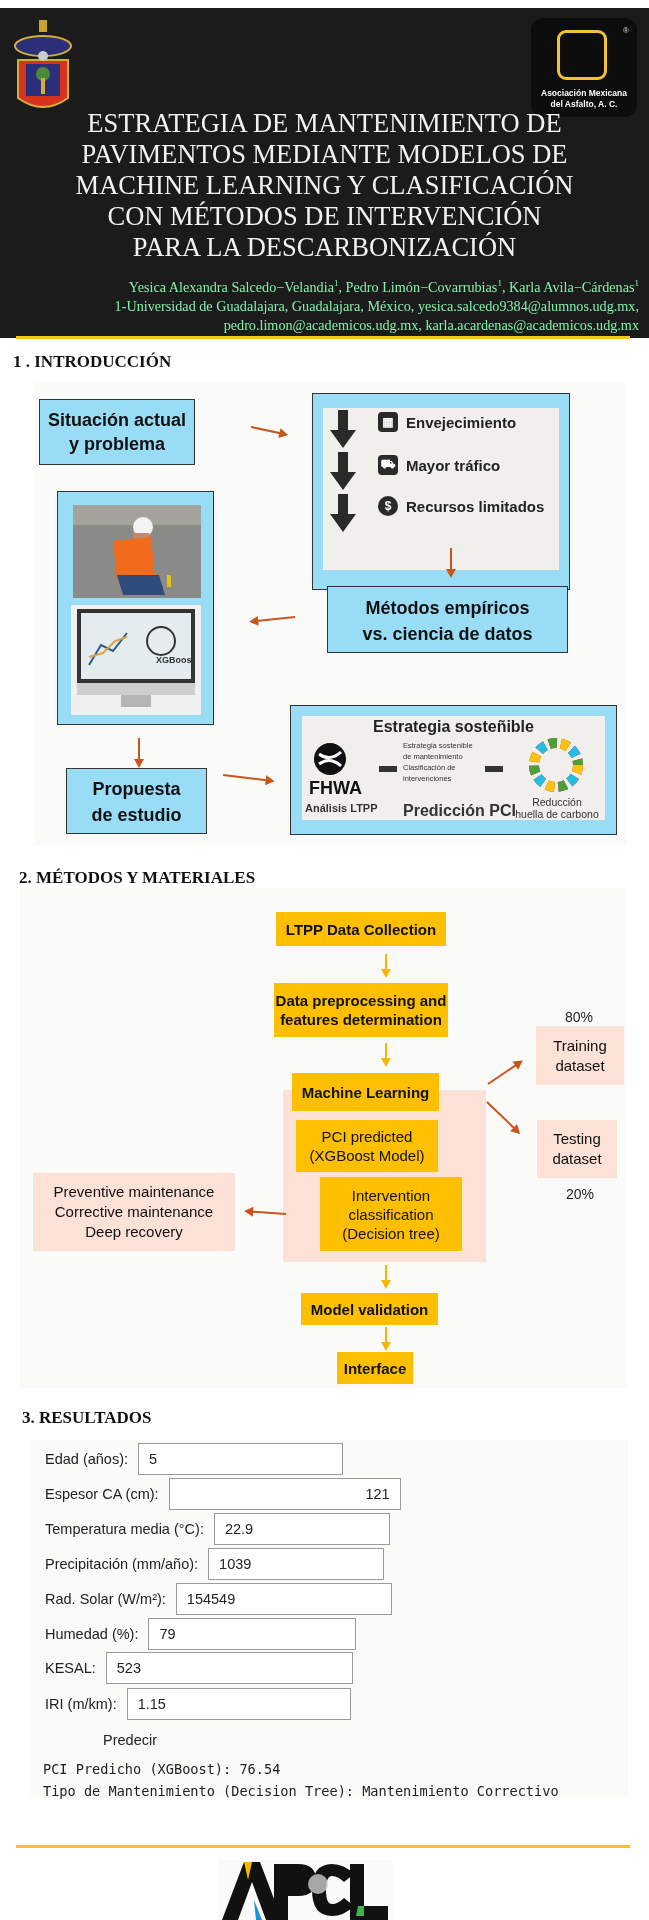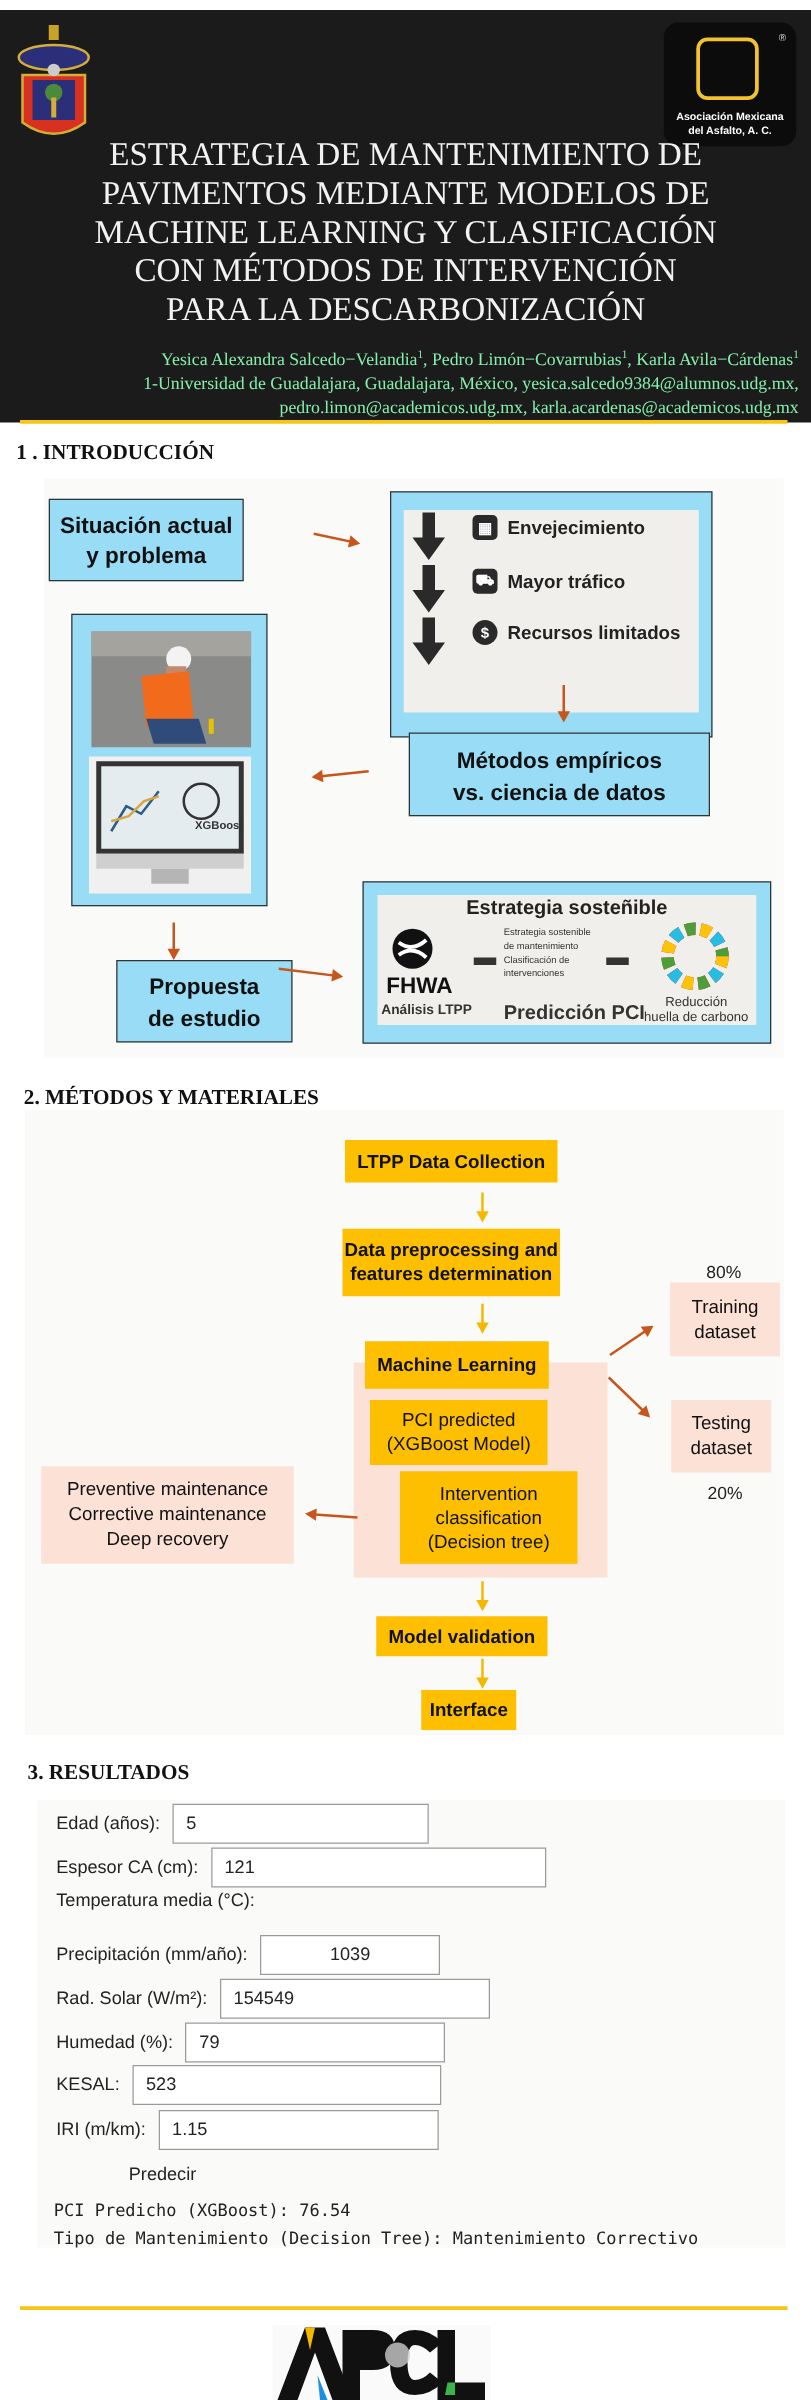--- a/index.html
+++ b/index.html
@@ -158,21 +158,21 @@
     <path d="M18 52 L32 48 L44 36 L56 32" stroke="#d9a441" stroke-width="2" fill="none"></path>
     <circle cx="90" cy="36" r="14" fill="none" stroke="#333" stroke-width="2"></circle>
     <rect x="6" y="78" width="118" height="12" fill="#cfcfcf"></rect>
     <rect x="50" y="90" width="30" height="12" fill="#b5b5b5"></rect>
   </svg>
   <span style="position:absolute; left:98px; top:163px; font-size:9px; font-weight:bold; color:#333;">XGBoost</span>
 </div>
 
 <div class="varrow-orange" style="left:138px; top:738px; height:28px;"></div>
 
-<div class="bluebox" style="left:66px; top:768px; width:141px; height:66px;margin-left:27px;">
+<div class="bluebox" style="left:66px; top:768px; width:141px; height:66px;">
   <div class="lbl" style="top:7px; font-size:18px; line-height:26px;">
     <div>Propuesta</div>
     <div>de estudio</div>
   </div>
 </div>
 <div class="arrow-orange" style="left:223px; top:774px; width:50px; transform:rotate(7deg);"></div>
 
 <div class="bluebox" style="left:290px; top:705px; width:327px; height:130px;">
   <div class="inner-white" style="left:11px; top:10px; width:303px; height:104px;"></div>
   <div style="position:absolute; left:0; right:0; top:12px; text-align:center; font-size:16px; font-weight:bold; color:#222;">Estrategia sosteñible</div>
@@ -268,28 +268,29 @@
 <div class="section-title" style="left:22px; top:1408px;">3. RESULTADOS</div>
 
 <div class="results-panel"></div>
 
 <div class="form-row" style="top:1443px;">
   <label class="flabel">Edad (años):</label>
   <input type="text" style="width: 205px;" value="5">
 </div>
 <div class="form-row" style="top:1478px;">
   <label class="flabel">Espesor CA (cm):</label>
-  <input type="text" style="width: 268px;" value="121">
+  <input type="text" style="width: 232px; text-align: right;" value="121">
 </div>
 <div class="form-row" style="top:1513px;">
   <label class="flabel">Temperatura media (°C):</label>
+  <input type="text" style="width: 176px;" value="22.9">
 </div>
 <div class="form-row" style="top:1548px;">
   <label class="flabel">Precipitación (mm/año):</label>
-  <input type="text" style="width: 144px; text-align: center;" value="1039">
+  <input type="text" style="width: 176px;" value="1039">
 </div>
 <div class="form-row" style="top:1583px;">
   <label class="flabel">Rad. Solar (W/m²):</label>
   <input type="text" style="width: 216px;" value="154549">
 </div>
 <div class="form-row" style="top:1618px;">
   <label class="flabel">Humedad (%):</label>
   <input type="text" style="width: 208px;" value="79">
 </div>
 <div class="form-row" style="top:1652px;">

